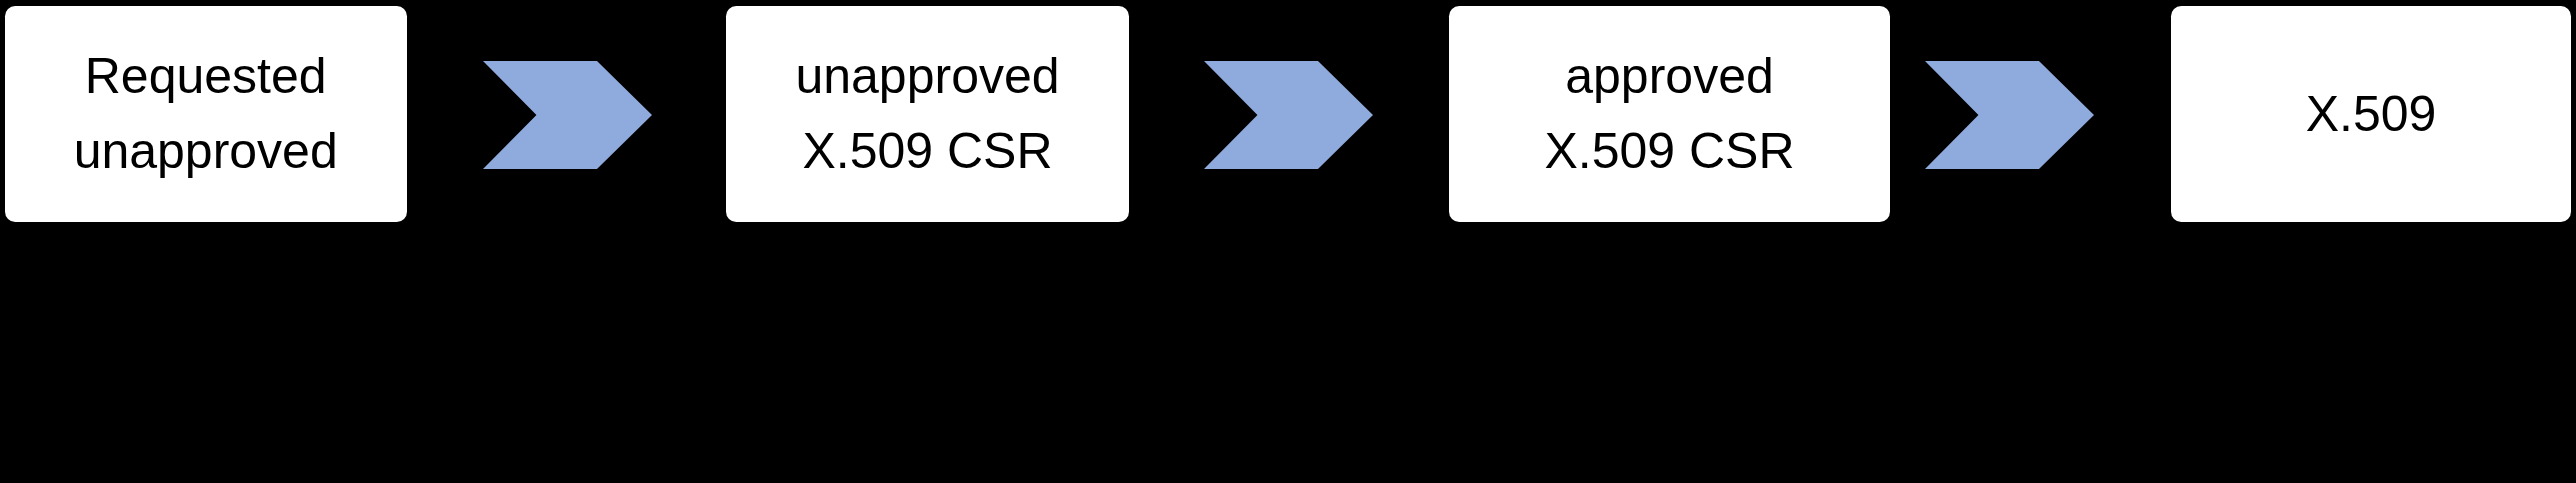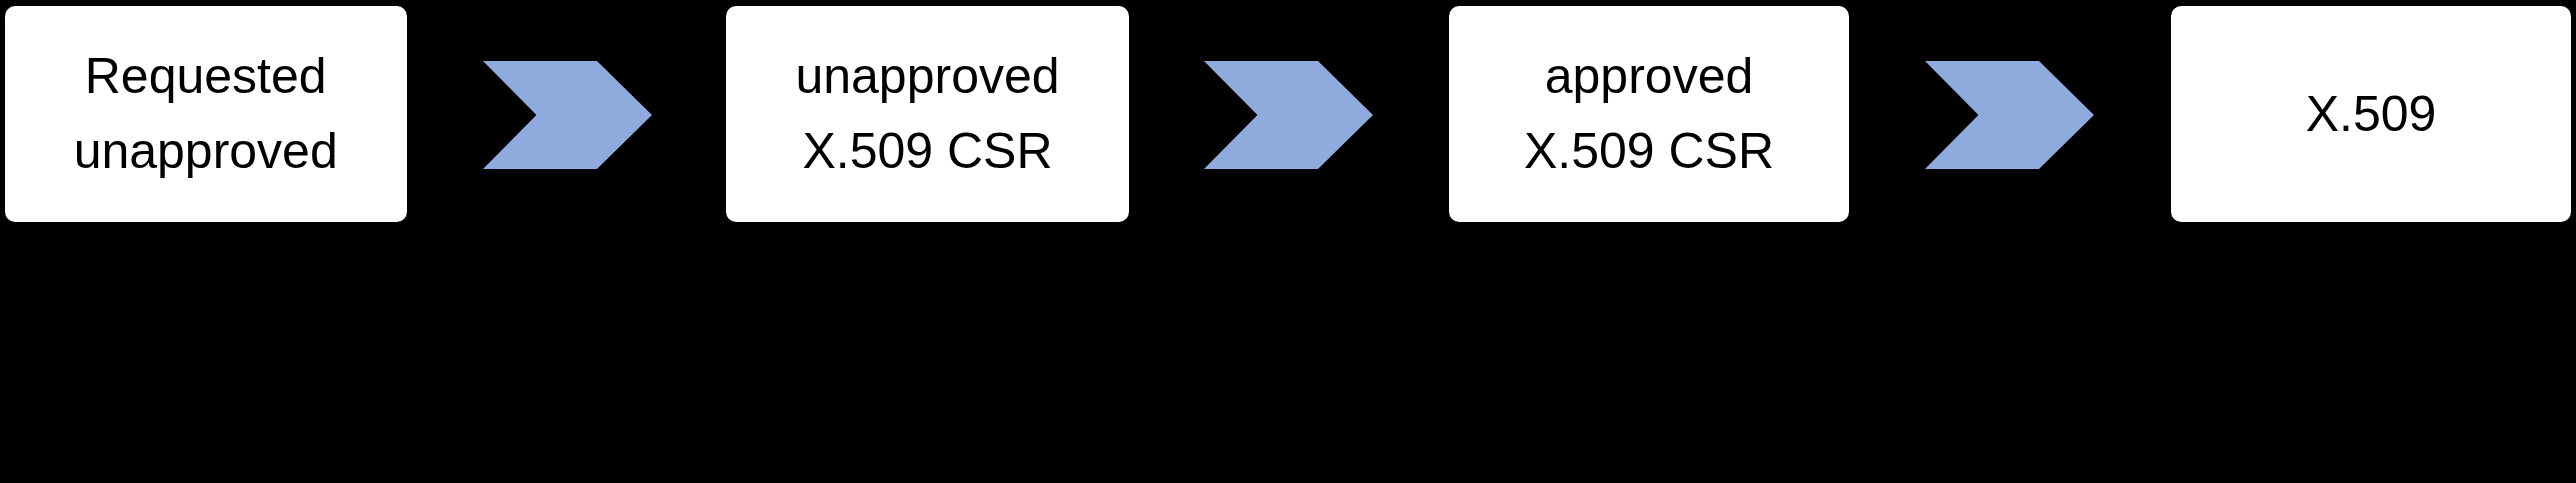--- a/index.html
+++ b/index.html
@@ -48,21 +48,21 @@
     font-size: 50px;
     line-height: 75px;
     font-weight: 400;
     text-align: center;
     white-space: nowrap;
     letter-spacing: 0px;
   }
 
   #stage-box-0 { left: 4.7px;    width: 402px; }
   #stage-box-1 { left: 726px;  width: 403px; }
-  #stage-box-2 { left: 1449px; width: 400px; }
+  #stage-box-2 { left: 1449px; width: 441px; }
   #stage-box-3 { left: 2171px; width: 400px; }
 
   
   .chevron-arrow {
     position: absolute;
     top: 61px;
     width: 169px;
     height: 108px;
   }
   .chevron-arrow svg {

